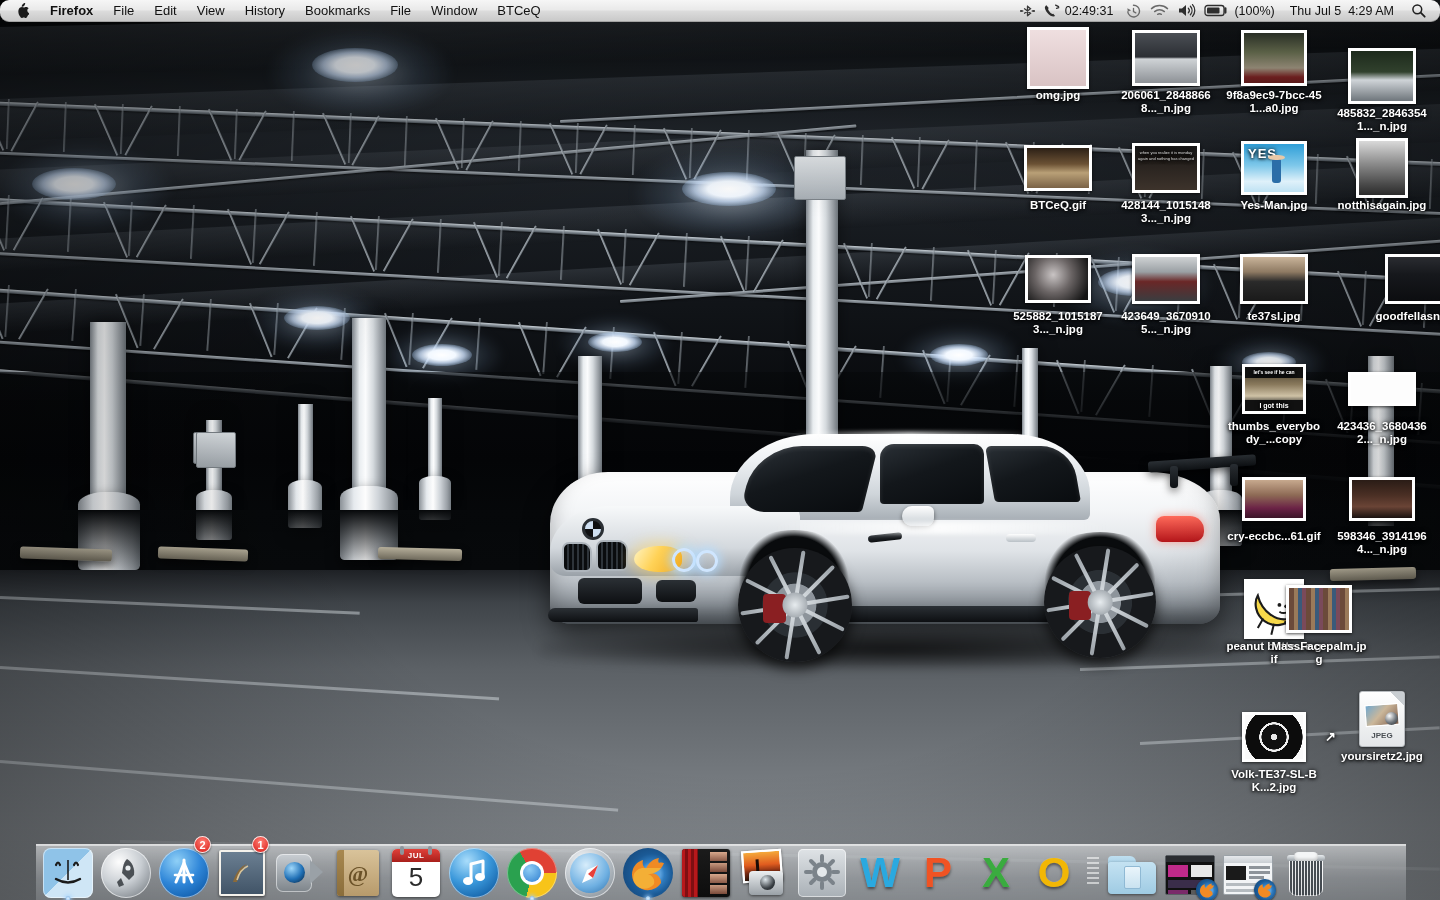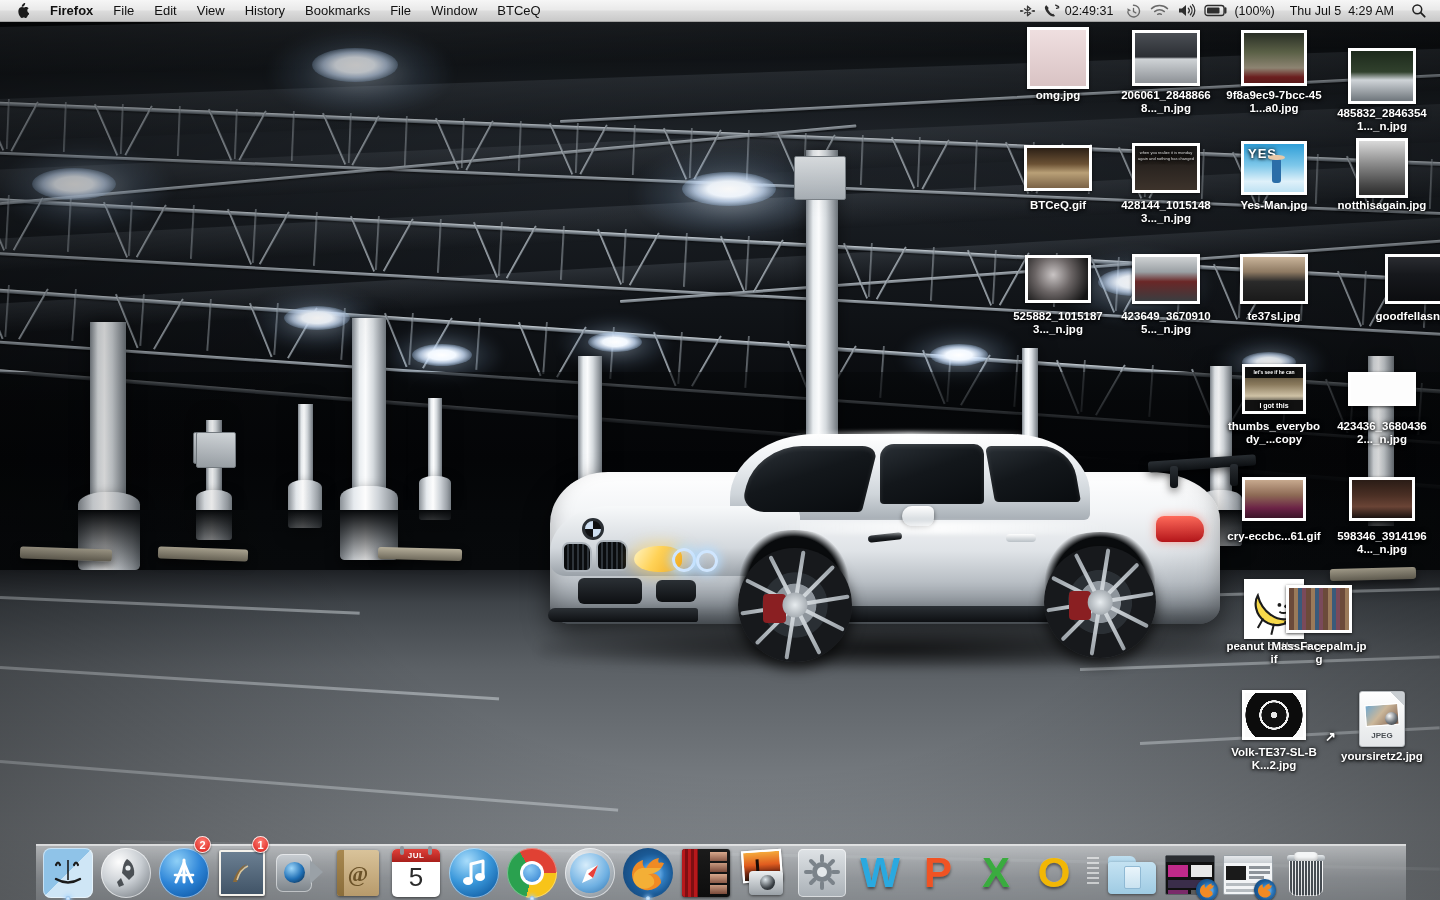--- a/index.html
+++ b/index.html
@@ -141,21 +141,21 @@
     background: radial-gradient(ellipse at 50% 50%, rgba(0,0,0,.78) 0%, rgba(0,0,0,.35) 48%, rgba(0,0,0,0) 78%);
     filter: blur(4px);
   }
 
   
   #menubar {
     position: absolute; left: 0; top: 0; width: 1440px; height: 22px;
     background: linear-gradient(180deg,#f6f6f6 0%,#e9e9e9 48%,#dcdcdc 52%,#c9c9c9 100%);
     border-bottom: 1px solid #a3a3a3;
     display: flex; align-items: center; z-index: 50;
-    font-size: 13px; color: #111;
+    font-size: 13px; color: #111; border-radius: 9px;
   }
   .mb-left { display: flex; align-items: center; gap: 0; padding-left: 10px; }
   .mb-item { padding: 0 10px; height: 22px; line-height: 21px; white-space: nowrap; cursor: default; }
   .mb-item.bold { font-weight: bold; }
   .mb-apple { padding: 0 11px 0 6px; height: 22px; display: flex; align-items: center; }
   .mb-right { margin-left: auto; display: flex; align-items: center; gap: 0; padding-right: 8px; }
   .mb-stat { padding: 0 7px; height: 22px; display: flex; align-items: center; font-size: 12.5px; white-space: nowrap; }
   .mb-stat.tight { padding: 0 4px; }
 
   
@@ -723,21 +723,21 @@
                 <path d="M24 22q3 2 6 0" fill="none" stroke="#1b1b1b" stroke-width="1.4"></path>
                 <path d="M12 27l-4 7M20 31l-2 8M28 29l4 7" stroke="#1b1b1b" stroke-width="1.5" fill="none"></path>
               </svg></div>
           </div>
         </div><div class="lbl">peanut butte...e.gif</div></div>
       <div class="desk-icon" style="left: 1269px; top: 581px;"><div class="thumb-wrap">
           <div class="thumb" style="width: 66px; height: 48px;">
             <div class="thumb-inner" style="background: repeating-linear-gradient(90deg, rgb(107, 74, 58) 0px, rgb(107, 74, 58) 5px, rgb(154, 122, 90) 5px, rgb(154, 122, 90) 9px, rgb(58, 90, 122) 9px, rgb(58, 90, 122) 13px, rgb(122, 74, 90) 13px, rgb(122, 74, 90) 17px), repeating-linear-gradient(0deg, rgba(0, 0, 0, 0.25) 0px, rgba(0, 0, 0, 0.25) 5px, rgba(255, 255, 255, 0.12) 5px, rgba(255, 255, 255, 0.12) 10px);"></div>
           </div>
         </div><div class="lbl">MassFacepalm.jpg</div></div>
-      <div class="desk-icon" style="left: 1224px; top: 687px;"><div class="thumb-wrap">
+      <div class="desk-icon" style="left: 1224px; top: 709px;"><div class="thumb-wrap">
           <div class="thumb" style="width: 64px; height: 50px;">
             <div class="thumb-inner" style="background: radial-gradient(circle, rgb(232, 232, 232) 0px, rgb(232, 232, 232) 8%, rgb(17, 17, 17) 9%, rgb(17, 17, 17) 34%, rgb(240, 240, 240) 35%, rgb(240, 240, 240) 40%, rgb(12, 12, 12) 41%, rgb(12, 12, 12) 78%, rgb(250, 250, 250) 79%, rgb(250, 250, 250) 100%);"></div>
           </div>
         </div><div class="lbl">Volk-TE37-SL-BK...2.jpg</div></div>
       <div class="desk-icon" style="left: 1332px; top: 691px;"><div class="thumb-wrap" style="position: relative;">
           <div style="position: relative; width: 46px; height: 56px; background: linear-gradient(rgb(255, 255, 255), rgb(228, 230, 232)); border: 1px solid rgb(185, 189, 193); border-radius: 3px; box-shadow: rgba(0, 0, 0, 0.6) 0px 1px 3px; overflow: hidden;">
             <div style="position: absolute; right: 0px; top: 0px; width: 13px; height: 13px; background: linear-gradient(225deg, rgb(201, 206, 210) 50%, transparent 50%);"></div>
             <div style="position: absolute; left: 5px; top: 12px; width: 34px; height: 22px; background: linear-gradient(135deg, rgb(111, 168, 208) 0%, rgb(203, 183, 154) 45%, rgb(122, 90, 74) 100%); border: 1px solid rgb(255, 255, 255); transform: rotate(-4deg);"></div>
             <div style="position: absolute; right: 6px; top: 20px; width: 13px; height: 13px; border-radius: 50%; background: radial-gradient(circle at 34% 30%, rgb(253, 253, 253), rgb(109, 115, 121) 55%, rgb(35, 39, 43));"></div>
             <div style="position: absolute; left: 0px; right: 0px; bottom: 4px; text-align: center; font-size: 8px; font-weight: bold; color: rgb(74, 79, 84); text-shadow: none;">JPEG</div>

